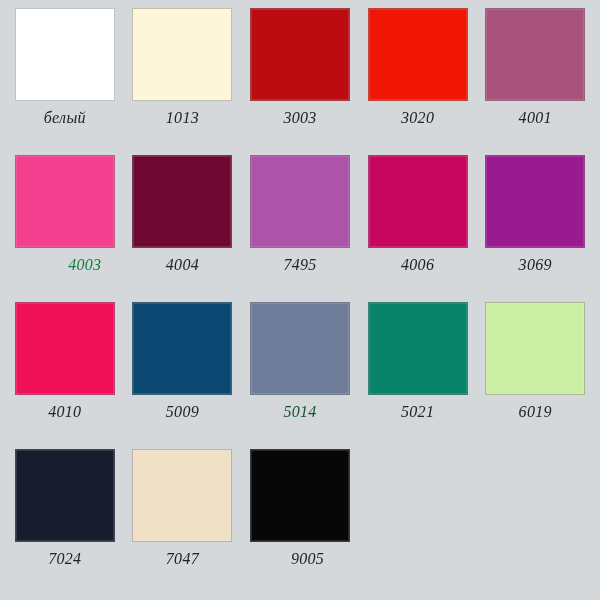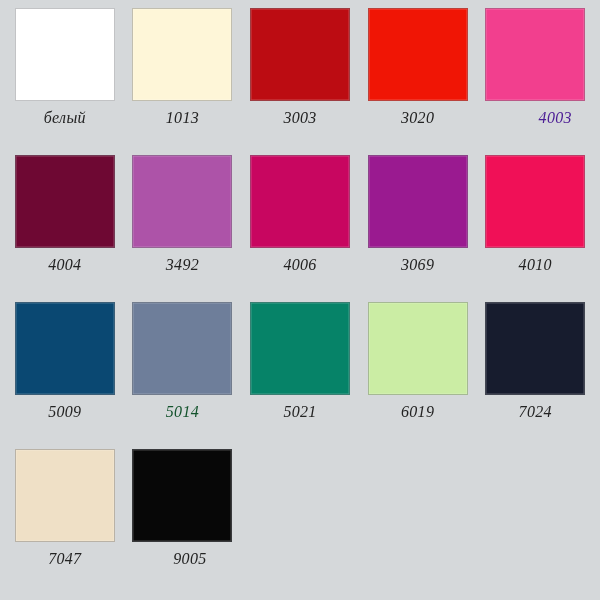--- a/index.html
+++ b/index.html
@@ -76,30 +76,34 @@
       </div>
       <div class="swatch-cell">
         <div class="swatch-chip" style="background-color: rgb(188, 12, 18);"></div>
         <div class="swatch-label" style="color: rgb(35, 35, 35);">3003</div>
       </div>
       <div class="swatch-cell">
         <div class="swatch-chip" style="background-color: rgb(240, 21, 5);"></div>
         <div class="swatch-label" style="color: rgb(35, 35, 35);">3020</div>
       </div>
       <div class="swatch-cell">
+        <div class="swatch-chip" style="background-color: rgb(168, 83, 124);"></div>
+        <div class="swatch-label" style="color: rgb(35, 35, 35);">4001</div>
+      </div>
+      <div class="swatch-cell">
         <div class="swatch-chip" style="background-color: rgb(242, 63, 142);"></div>
-        <div class="swatch-label" style="color: #4c1d95; margin-left: 40px;">4003</div>
+        <div class="swatch-label" style="color: #15803d; margin-left: 40px;">4003</div>
       </div>
       <div class="swatch-cell">
         <div class="swatch-chip" style="background-color: rgb(110, 8, 51);"></div>
         <div class="swatch-label" style="color: rgb(35, 35, 35);">4004</div>
       </div>
       <div class="swatch-cell">
         <div class="swatch-chip" style="background-color: rgb(173, 83, 168);"></div>
-        <div class="swatch-label" style="color: rgb(35, 35, 35);">3492</div>
+        <div class="swatch-label" style="color: rgb(35, 35, 35);">7495</div>
       </div>
       <div class="swatch-cell">
         <div class="swatch-chip" style="background-color: rgb(200, 6, 96);"></div>
         <div class="swatch-label" style="color: rgb(35, 35, 35);">4006</div>
       </div>
       <div class="swatch-cell">
         <div class="swatch-chip" style="background-color: rgb(154, 26, 144);"></div>
         <div class="swatch-label" style="color: rgb(35, 35, 35);">3069</div>
       </div>
       <div class="swatch-cell">

